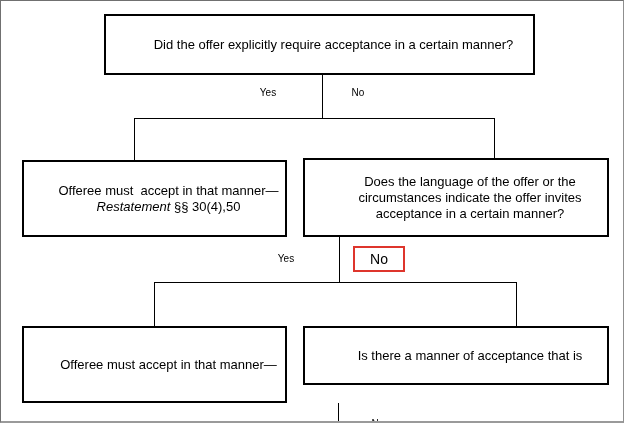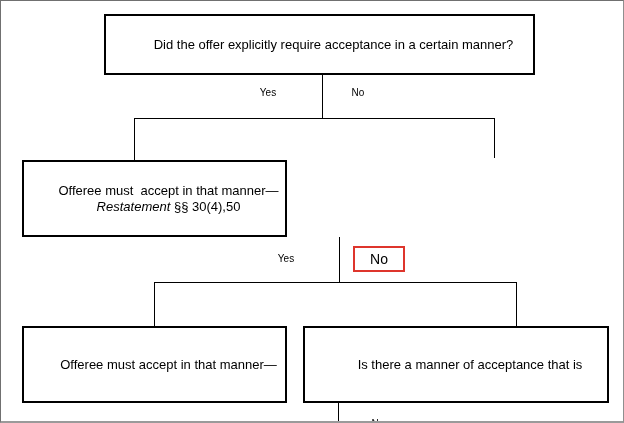--- a/index.html
+++ b/index.html
@@ -68,36 +68,41 @@
   <div class="cline" style="left:493px; top:118px; width:1px; height:39px;"></div>
 
   <div class="blabel" style="left:245px; top:84px;">Yes</div>
   <div class="blabel" style="left:335px; top:84px;">No</div>
 
   <div class="fbox" style="left:21px; top:159px; width:265px; height:77px;">
     <div class="tline">Offeree must  accept in that manner—</div>
     <div class="tline"><em>Restatement</em><span> §§ 30(4),50</span></div>
   </div>
 
+  <div class="fbox" style="left:302px; top:157px; width:306px; height:79px;">
+    <div class="tline">Does the language of the offer or the</div>
+    <div class="tline">circumstances indicate the offer invites</div>
+    <div class="tline">acceptance in a certain manner?</div>
+  </div>
 
   <div class="cline" style="left:338px; top:236px; width:1px; height:45px;"></div>
   <div class="cline" style="left:153px; top:281px; width:363px; height:1px;"></div>
   <div class="cline" style="left:153px; top:282px; width:1px; height:43px;"></div>
   <div class="cline" style="left:515px; top:282px; width:1px; height:43px;"></div>
 
   <div class="blabel" style="left:263px; top:250px;">Yes</div>
   <div class="choice-highlight" style="left: 352px; top: 245px; width: 52px; height: 26px; border-color: rgb(222, 53, 44);">
     <span>No</span>
   </div>
 
   <div class="fbox" style="left:21px; top:325px; width:265px; height:77px;">
     <div class="tline">Offeree must accept in that manner—</div>
   </div>
 
-  <div class="fbox" style="left:302px; top:325px; width:306px; height:77px;">
+  <div class="fbox" style="left:302px; top:325px; width:306px; height:59px;">
     <div class="tline">Is there a manner of acceptance that is</div>
   </div>
 
   <div class="cline" style="left:337px; top:402px; width:1px; height:21px;"></div>
 
   <div class="blabel" style="left:355px; top:415px;">No</div>
 
 </div>
 
 </body></html>

